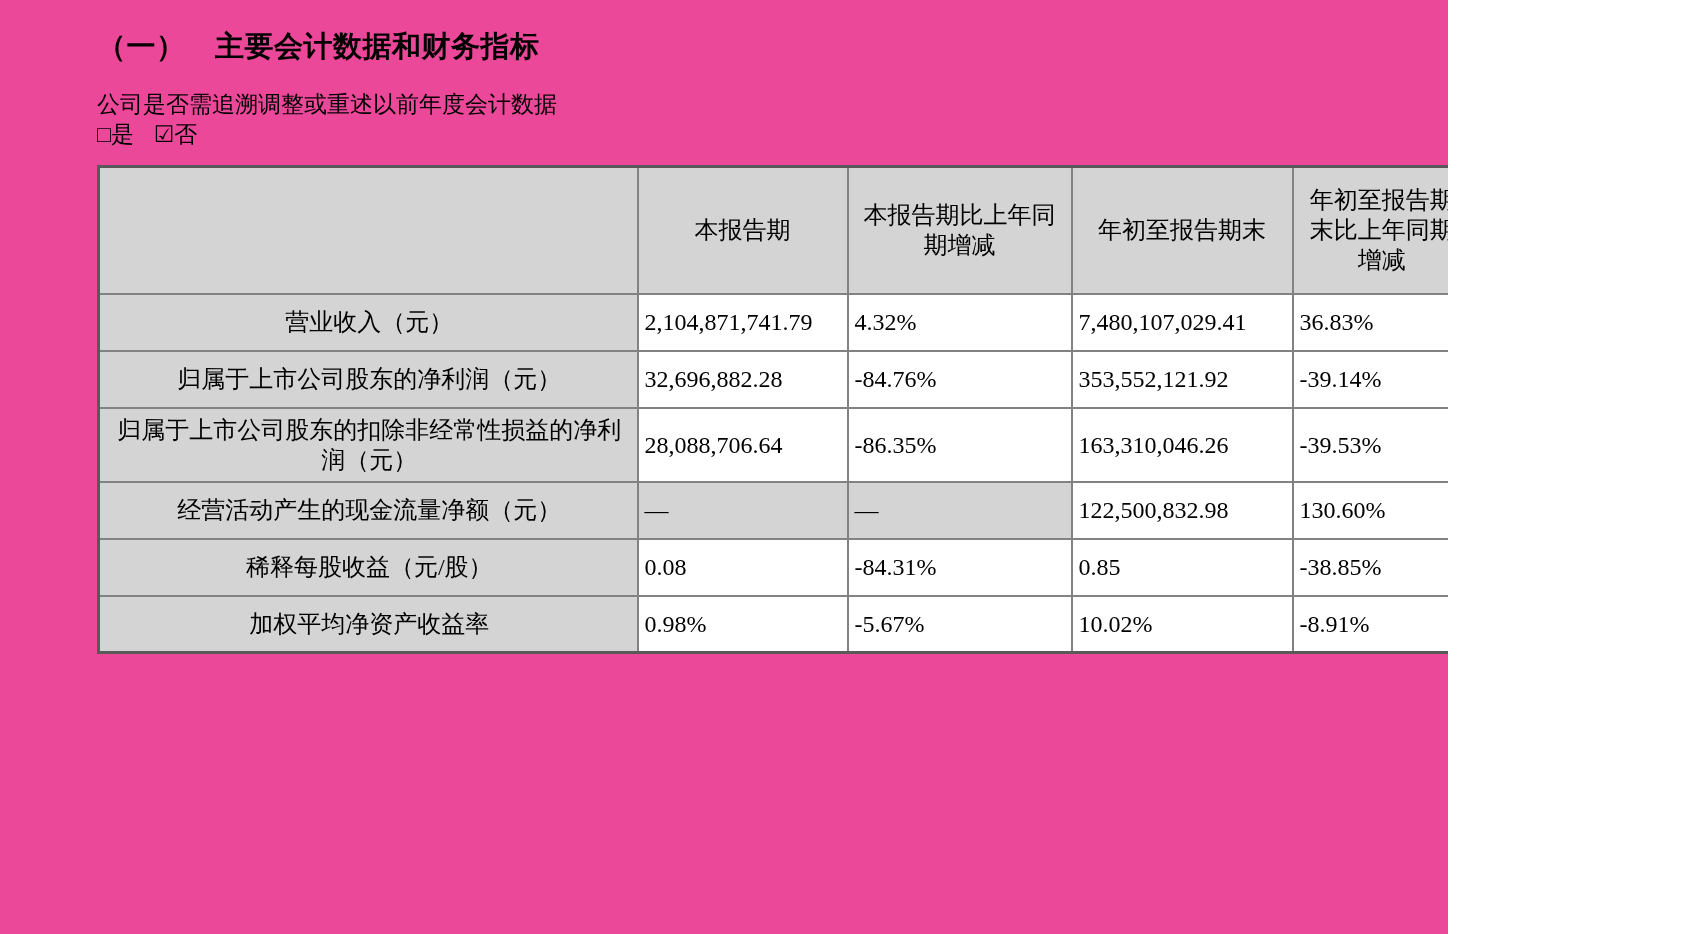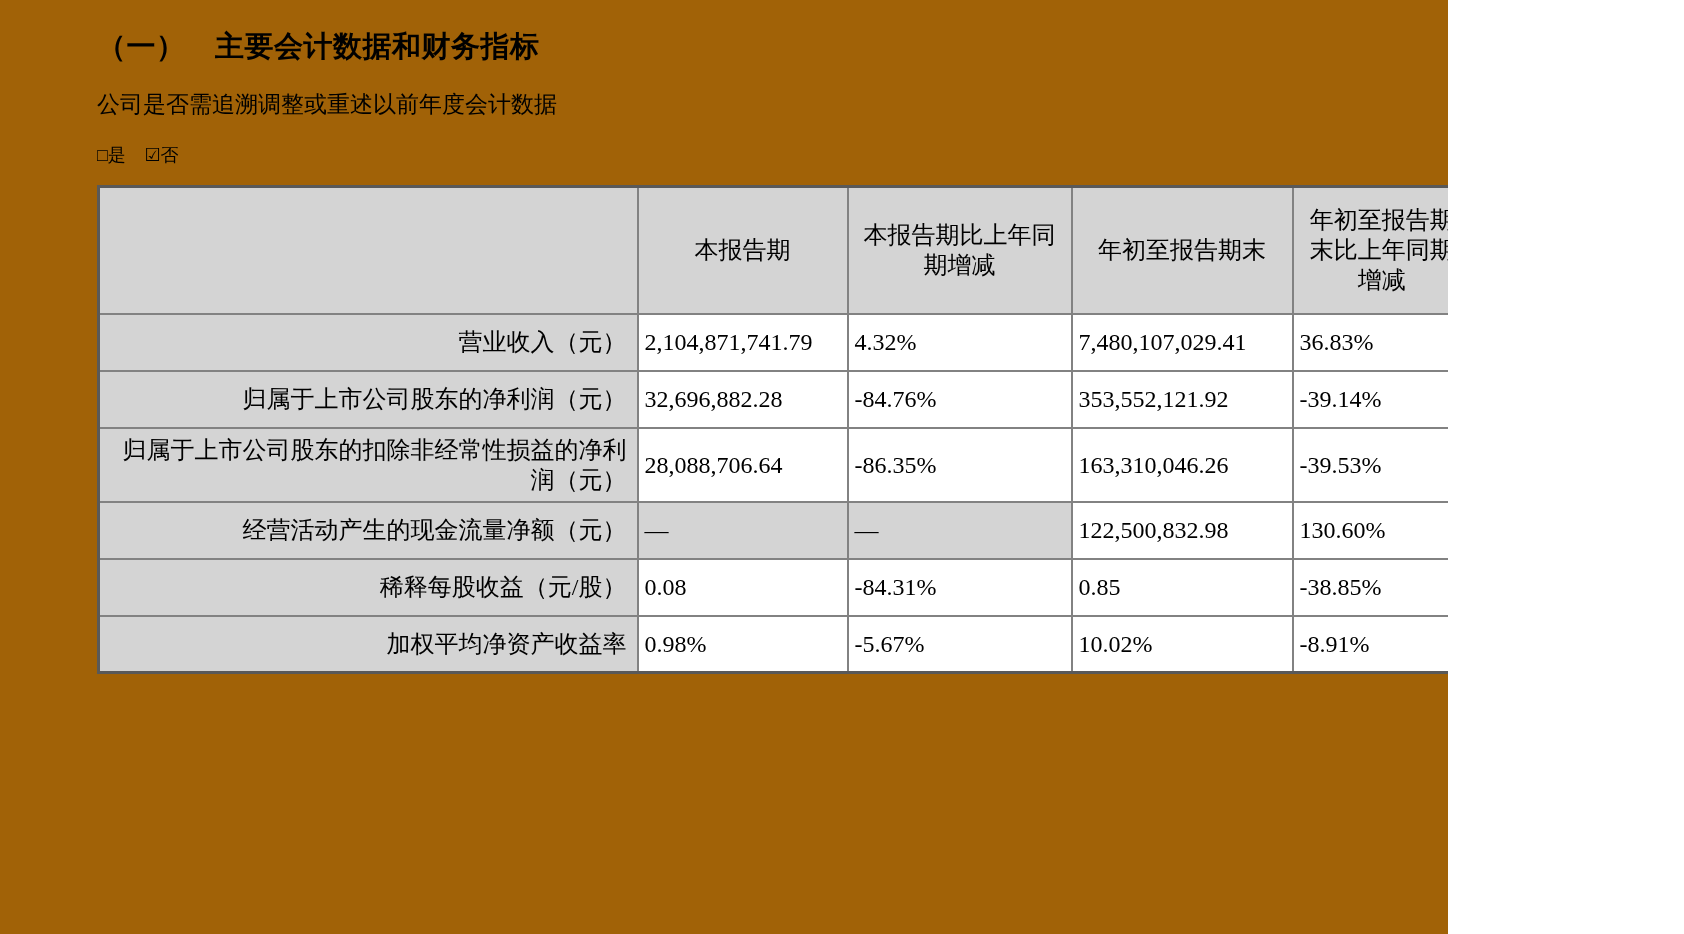--- a/index.html
+++ b/index.html
@@ -1,45 +1,45 @@
 <!DOCTYPE html>
 <html><head>
 <meta charset="utf-8">
 <style>
   html,body { margin:0; padding:0; background:#ffffff; }
   body {
     width:1684px; height:934px;
     font-family:"Liberation Serif","DejaVu Serif",serif;
     color:#000000;
   }
-  .page { position:relative; width:1448px; height:934px; background:#a16207; overflow:hidden; }
+  .page { position:relative; width:1448px; height:934px; background:#ec4899; overflow:hidden; }
   .content { position:absolute; left:97px; top:0; width:1373px; }
 
   .section-title {
     font-size:29px; font-weight:bold; margin:28px 0 0 0; line-height:36px;
     letter-spacing:0.5px;
   }
   .question { font-size:23px; margin-top:26px; line-height:30px; }
-  .checkline { font-size:18px; margin-top:20px; line-height:30px; }
+  .checkline { font-size:23px; line-height:30px; }
   .checkline .cb { margin-right:14px; }
 
   table.fin {
     border-collapse:collapse; table-layout:fixed;
     width:1373px; margin-top:15px;
     border:3px solid #595959;
   }
   table.fin th, table.fin td {
     border:2px solid #828282;
     font-size:24px; line-height:30px; font-weight:normal;
     overflow:hidden;
   }
   table.fin thead tr { height:127px; }
   table.fin tbody tr { height:57px; }
   th.hdr { background:#d4d4d4; text-align:center; padding:2px 8px; vertical-align:middle; }
-  td.lbl { background:#d4d4d4; text-align:right; padding:6px 10px 6px 12px; vertical-align:middle; }
+  td.lbl { background:#d4d4d4; text-align:center; padding:6px 10px 6px 12px; vertical-align:middle; }
   td.val { background:#ffffff; text-align:left; padding:6px 10px 6px 6px; vertical-align:middle; }
   td.val.shaded { background:#d4d4d4; }
 
   .page-number {
     position:absolute; left:1444px; top:812px; width:40px;
     font-size:25px; text-align:center;
   }
 </style>
 </head>
 <body>

